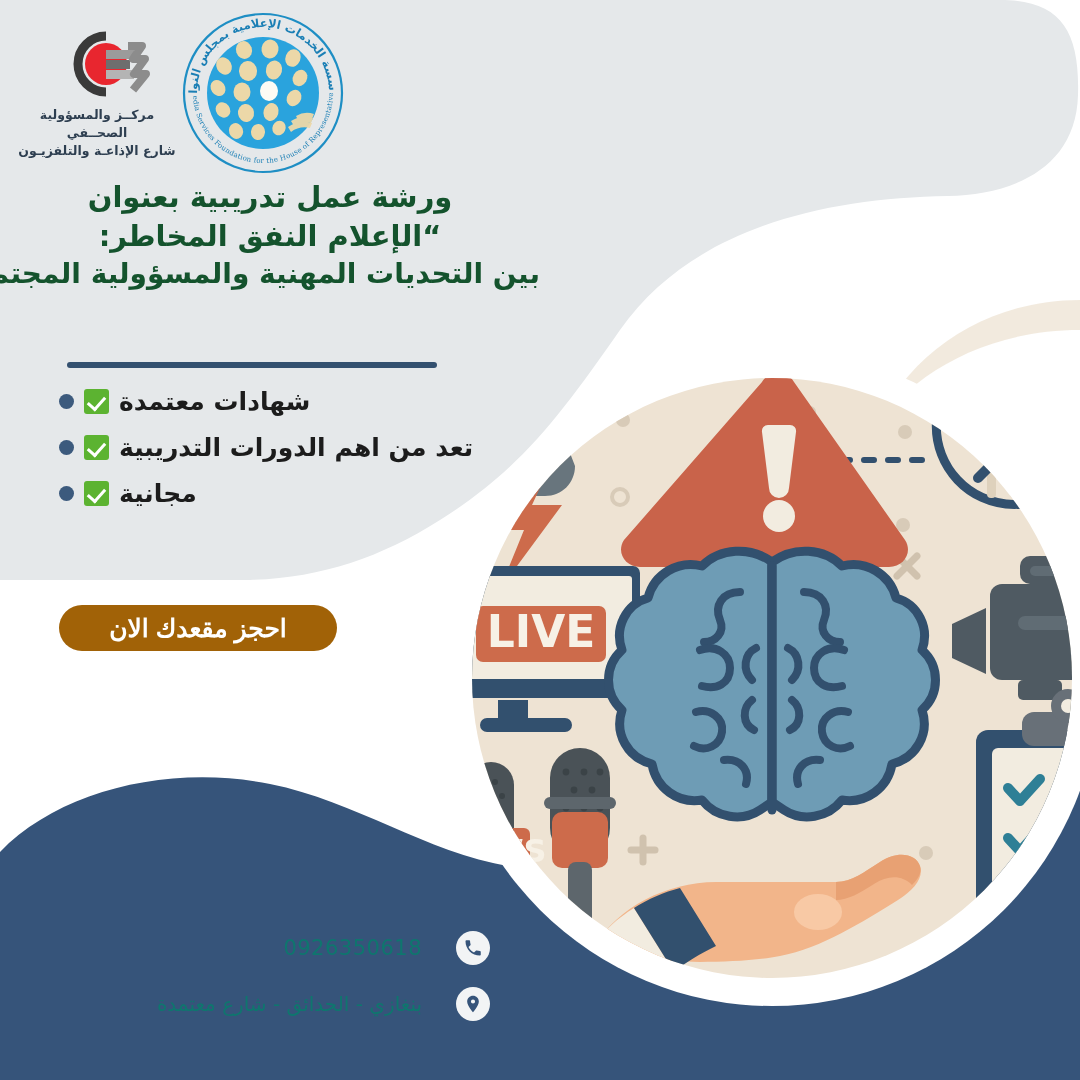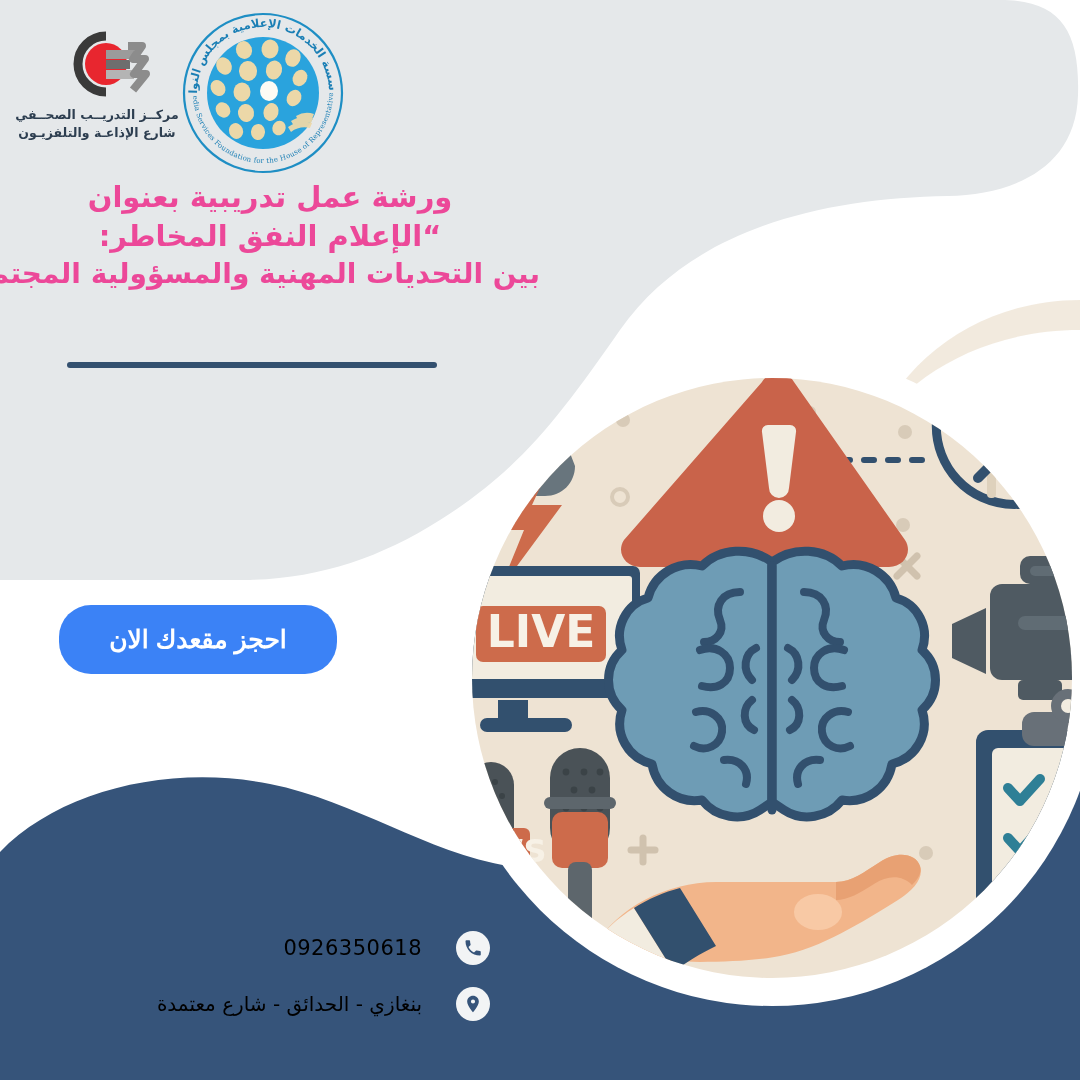--- a/index.html
+++ b/index.html
@@ -26,21 +26,21 @@
     text-align:center;color:#2d3e50;direction:rtl;
     font-size:12.5px;font-weight:bold;line-height:1.45;letter-spacing:0px;
   }
 
   .logo-emblem{position:absolute;left:178px;top:8px;width:170px;height:170px;}
 
   
   .headline{
     position:absolute;left:0;top:178px;width:540px;
     text-align:center;direction:rtl;
-    color:#ec4899;font-weight:bold;
+    color:#14532d;font-weight:bold;
     font-size:29px;line-height:1.33;
     letter-spacing:-0.2px;
   }
   .headline div{white-space:nowrap;}
   .hl3{font-size:28px;}
 
   
   .divider{
     position:absolute;left:67px;top:362px;width:370px;height:6px;
     background:#33506f;border-radius:3px;
@@ -64,37 +64,37 @@
     content:"";position:absolute;left:7px;top:4px;
     width:8px;height:14px;border:solid #ffffff;border-width:0 3.4px 3.4px 0;
     transform:rotate(42deg);
   }
   .bullet .btxt{
     color:#1c1c1c;font-size:25px;font-weight:600;direction:rtl;white-space:nowrap;
   }
 
   
   .cta{
-    position:absolute;left:59px;top:605px;width:278px;height:69px;
-    background:#3b82f6;border-radius:32px;
+    position:absolute;left:59px;top:605px;width:278px;height:46px;
+    background:#a16207;border-radius:32px;
     display:flex;align-items:center;justify-content:center;
     color:#ffffff;font-size:25px;font-weight:bold;direction:rtl;
     border:none;cursor:pointer;padding:0;
   }
 
   
   .contact{position:absolute;left:60px;top:920px;width:430px;direction:rtl;}
   .crow{display:flex;flex-direction:row-reverse;align-items:center;justify-content:flex-end;gap:0;height:56px;}
   .crow .cicon{
     width:34px;height:34px;border-radius:50%;background:#f2f4f5;
     display:flex;align-items:center;justify-content:center;flex:0 0 auto;
     order:2;margin-right:0;
   }
   .crow .ctxt{
-    color:#000000;font-size:20px;direction:rtl;white-space:nowrap;
+    color:#0f766e;font-size:20px;direction:rtl;white-space:nowrap;
     order:1;margin-right:36px;text-align:right;
   }
   .crow.phone .ctxt{font-size:21px;letter-spacing:0.5px;direction:ltr;}
   .crow .cicon svg{display:block;}
 
   
   .contact .crow{flex-direction:row;justify-content:flex-start;}
   .contact .crow .cicon{order:0;}
   .contact .crow .ctxt{order:1;margin-right:0;margin-left:0;padding-right:34px;}
 </style>
@@ -335,21 +335,21 @@
     <div class="logo-left">
       <svg class="mark" viewBox="0 0 90 70">
         <path d="M 44 6 A 28 28 0 1 0 44 62" fill="none" stroke="#3a3a3a" stroke-width="9" stroke-linecap="butt"></path>
         <circle cx="44" cy="34" r="21" fill="#e8262f"></circle>
         <rect x="44" y="20" width="28" height="9" fill="#9b9b9b"></rect>
         <rect x="44" y="30" width="24" height="9" fill="#6e6e6e"></rect>
         <rect x="44" y="40" width="28" height="9" fill="#b4b4b4"></rect>
         <path d="M 66 16 l 14 0 l -9 13 l 12 0 l -11 15 l 12 0 l -13 16" fill="none" stroke="#8c8c8c" stroke-width="8" stroke-linejoin="round"></path>
       </svg>
       <div class="cap">
-        <div>مركــز التدريــب الصحــفي</div>
+        <div>مركــز والمسؤولية الصحــفي</div>
         <div>شارع الإذاعـة والتلفزيـون</div>
       </div>
     </div>
 
     <svg class="logo-emblem" viewBox="0 0 170 170">
       <defs>
         <path id="arcTop" d="M 85 85 m -66 0 a 66 66 0 0 1 132 0"></path>
         <path id="arcBot" d="M 85 85 m -70 0 a 70 70 0 0 0 140 0"></path>
       </defs>
       <circle cx="85" cy="85" r="79" fill="none" stroke="#1e8ec4" stroke-width="2.2"></circle>
@@ -388,20 +388,37 @@
   </div>
 
   <div class="headline">
     <div>ورشة عمل تدريبية بعنوان</div>
     <div>“الإعلام النفق المخاطر:</div>
     <div class="hl3">بين التحديات المهنية والمسؤولية المجتمعية”</div>
   </div>
 
   <div class="divider"></div>
 
+  <div class="bullets">
+    <div class="bullet">
+      <span class="dot"></span>
+      <span class="check"></span>
+      <span class="btxt">شهادات معتمدة</span>
+    </div>
+    <div class="bullet">
+      <span class="dot"></span>
+      <span class="check"></span>
+      <span class="btxt">تعد من اهم الدورات التدريبية</span>
+    </div>
+    <div class="bullet">
+      <span class="dot"></span>
+      <span class="check"></span>
+      <span class="btxt">مجانية</span>
+    </div>
+  </div>
 
   <button class="cta">احجز مقعدك الان</button>
 
   <div class="contact">
 
     <div class="crow phone">
       <span class="cicon">
         <svg width="20" height="20" viewBox="0 0 24 24" fill="#36547a">
           <path d="M6.6 10.8c1.4 2.8 3.8 5.1 6.6 6.6l2.2-2.2c.3-.3.7-.4 1.1-.2 1.2.4 2.5.6 3.8.6.6 0 1 .4 1 1V20c0 .6-.4 1-1 1C10.7 21 3 13.3 3 3.8c0-.6.4-1 1-1h3.5c.6 0 1 .4 1 1 0 1.3.2 2.6.6 3.8.1.4 0 .8-.2 1.1l-2.3 2.1z"></path>
         </svg>

